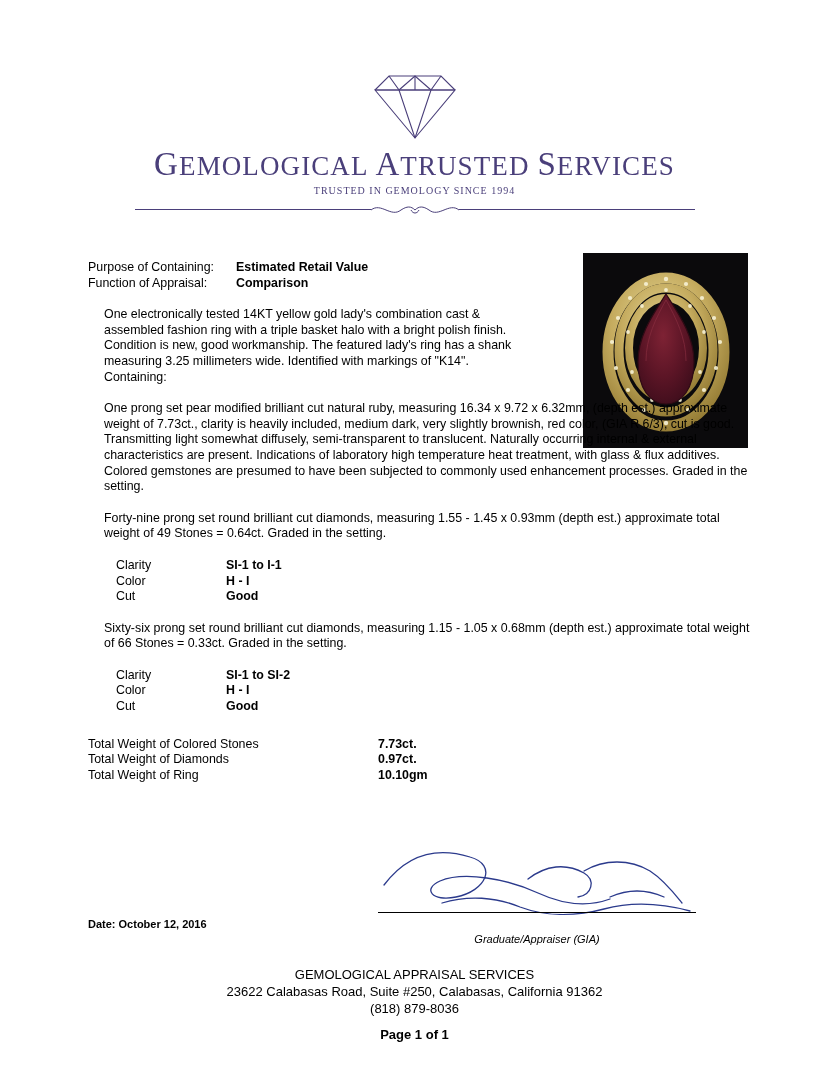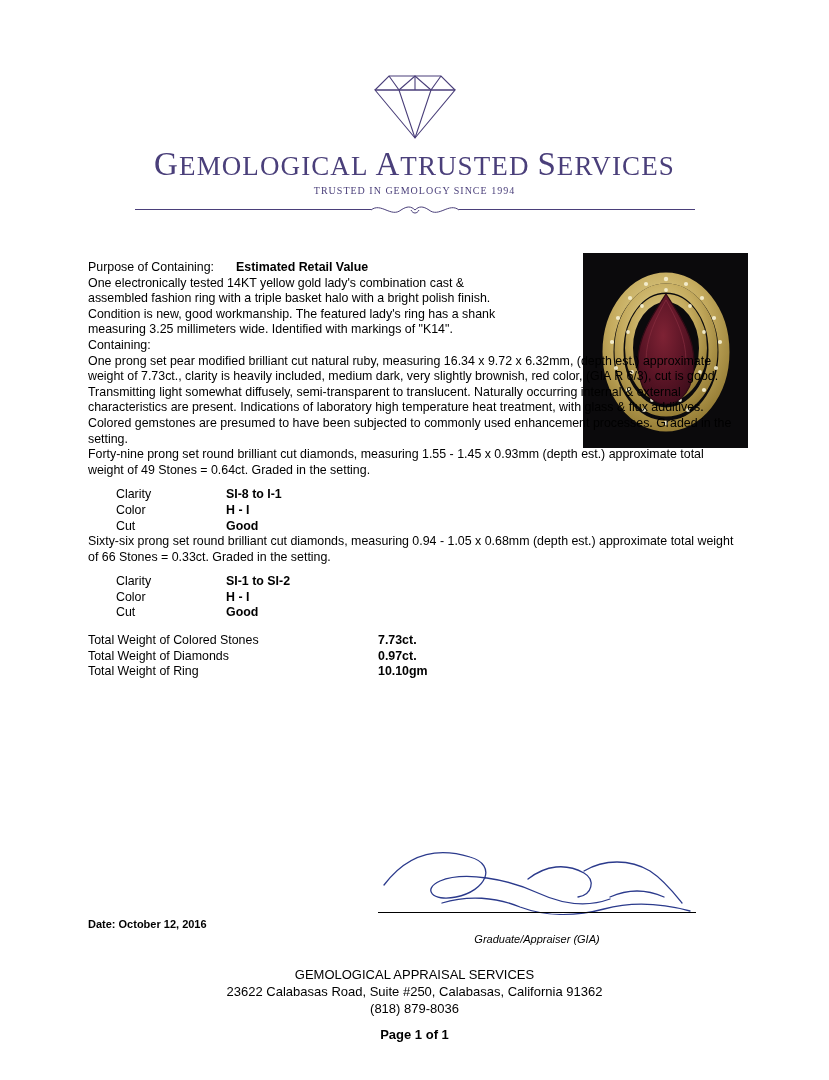--- a/index.html
+++ b/index.html
@@ -94,21 +94,21 @@
     align-items: baseline;
   }
   .purpose-label {
     width: 148px;
     flex: 0 0 148px;
   }
   .purpose-value {
     font-weight: bold;
   }
   p.para {
-    margin: 0;
+    margin: 16px;
     padding: 0;
   }
   .para-1 { margin-top: 17px; width: 430px; }
   .para-2 { margin-top: 18px; width: 648px; }
   .para-3 { margin-top: 19px; width: 648px; }
   .para-4 { margin-top: 19px; width: 648px; }
 
   .specs {
     margin-top: 9px;
     margin-left: 28px;
@@ -120,21 +120,21 @@
   }
   .spec-label {
     width: 110px;
     flex: 0 0 110px;
   }
   .spec-value {
     font-weight: bold;
   }
 
   .totals {
-    margin-top: 12px;
+    margin-top: 22px;
   }
   .total-row {
     display: flex;
     align-items: baseline;
     line-height: 15.6px;
   }
   .total-label {
     width: 290px;
     flex: 0 0 290px;
   }
@@ -337,44 +337,48 @@
     </svg>
   </div>
 
   <div class="content">
 
     <div class="purpose-block">
       <div class="purpose-row">
         <div class="purpose-label">Purpose of Containing:</div>
         <div class="purpose-value">Estimated Retail Value</div>
       </div>
+      <div class="purpose-row">
+        <div class="purpose-label">Function of Appraisal:</div>
+        <div class="purpose-value">Comparison</div>
+      </div>
     </div>
 
     <p class="para para-1">One electronically tested 14KT yellow gold lady's combination cast &amp; assembled fashion ring with a triple basket halo with a bright polish finish. Condition is new, good workmanship. The featured lady's ring has a shank measuring 3.25 millimeters wide. Identified with markings of "K14".  Containing:</p>
 
     <p class="para para-2">One prong set pear modified brilliant cut natural ruby, measuring 16.34 x 9.72 x 6.32mm, (depth est.) approximate weight of 7.73ct., clarity is heavily included, medium dark, very slightly brownish, red color, (GIA R 6/3), cut is good. Transmitting light somewhat diffusely, semi-transparent to translucent. Naturally occurring internal &amp; external characteristics are present. Indications of laboratory high temperature heat treatment, with glass &amp; flux additives. Colored gemstones are presumed to have been subjected to commonly used enhancement processes. Graded in the setting.</p>
 
     <p class="para para-3">Forty-nine prong set round brilliant cut diamonds, measuring 1.55 - 1.45 x 0.93mm (depth est.) approximate total weight of 49 Stones = 0.64ct. Graded in the setting.</p>
 
     <div class="specs">
       <div class="spec-row">
         <div class="spec-label">Clarity</div>
-        <div class="spec-value">SI-8 to I-1</div>
+        <div class="spec-value">SI-1 to I-1</div>
       </div>
       <div class="spec-row">
         <div class="spec-label">Color</div>
         <div class="spec-value">H - I</div>
       </div>
       <div class="spec-row">
         <div class="spec-label">Cut</div>
         <div class="spec-value">Good</div>
       </div>
     </div>
 
-    <p class="para para-4">Sixty-six prong set round brilliant cut diamonds, measuring 0.94 - 1.05 x 0.68mm (depth est.) approximate total weight of 66 Stones = 0.33ct. Graded in the setting.</p>
+    <p class="para para-4">Sixty-six prong set round brilliant cut diamonds, measuring 1.15 - 1.05 x 0.68mm (depth est.) approximate total weight of 66 Stones = 0.33ct. Graded in the setting.</p>
 
     <div class="specs">
       <div class="spec-row">
         <div class="spec-label">Clarity</div>
         <div class="spec-value">SI-1 to SI-2</div>
       </div>
       <div class="spec-row">
         <div class="spec-label">Color</div>
         <div class="spec-value">H - I</div>
       </div>

